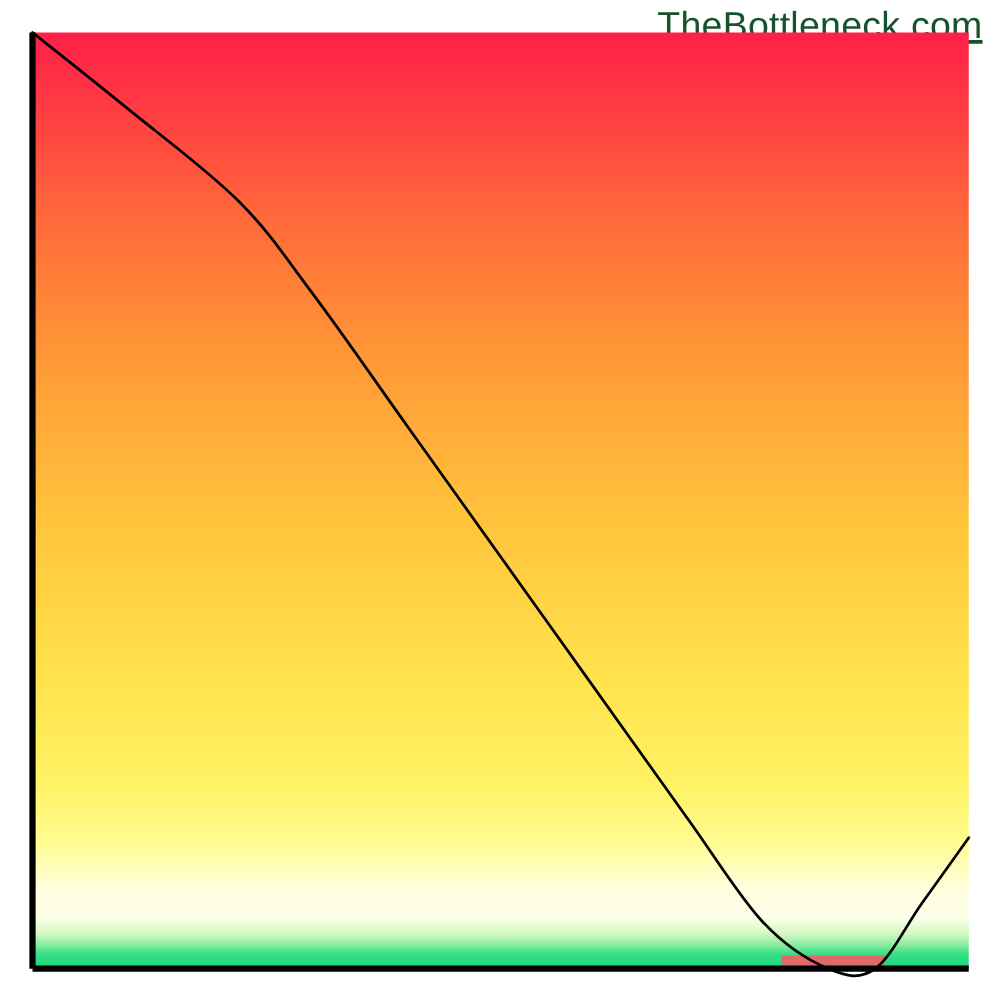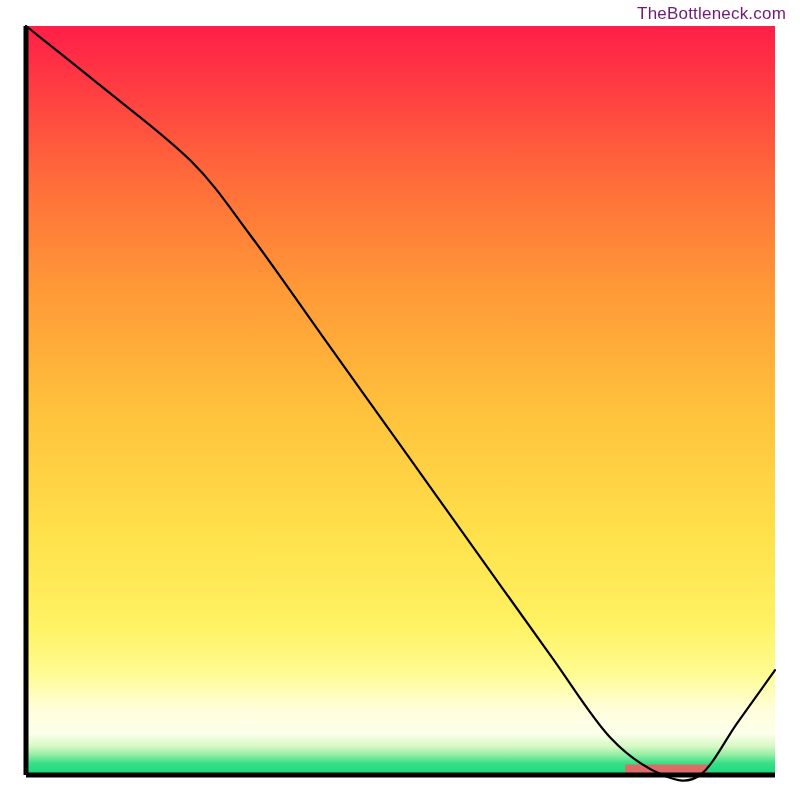--- a/index.html
+++ b/index.html
@@ -7,24 +7,25 @@
   .wrap {
     position: relative;
     width: 800px;
     height: 800px;
   }
   .watermark {
     position: absolute;
     top: 4px;
     right: 14px;
     font-family: Arial, Helvetica, sans-serif;
-    font-size: 17px;
-    color: #701a75;
+    font-size: 30px;
+    color: #14532d;
     letter-spacing: 0.2px;
     font-weight: 400;
+    text-decoration: underline;
   }
   .plot-outer {
     position: absolute;
     left: 26px;
     top: 26px;
     width: 749px;
     height: 749px;
   }
   .plot-bg {
     position: absolute;

